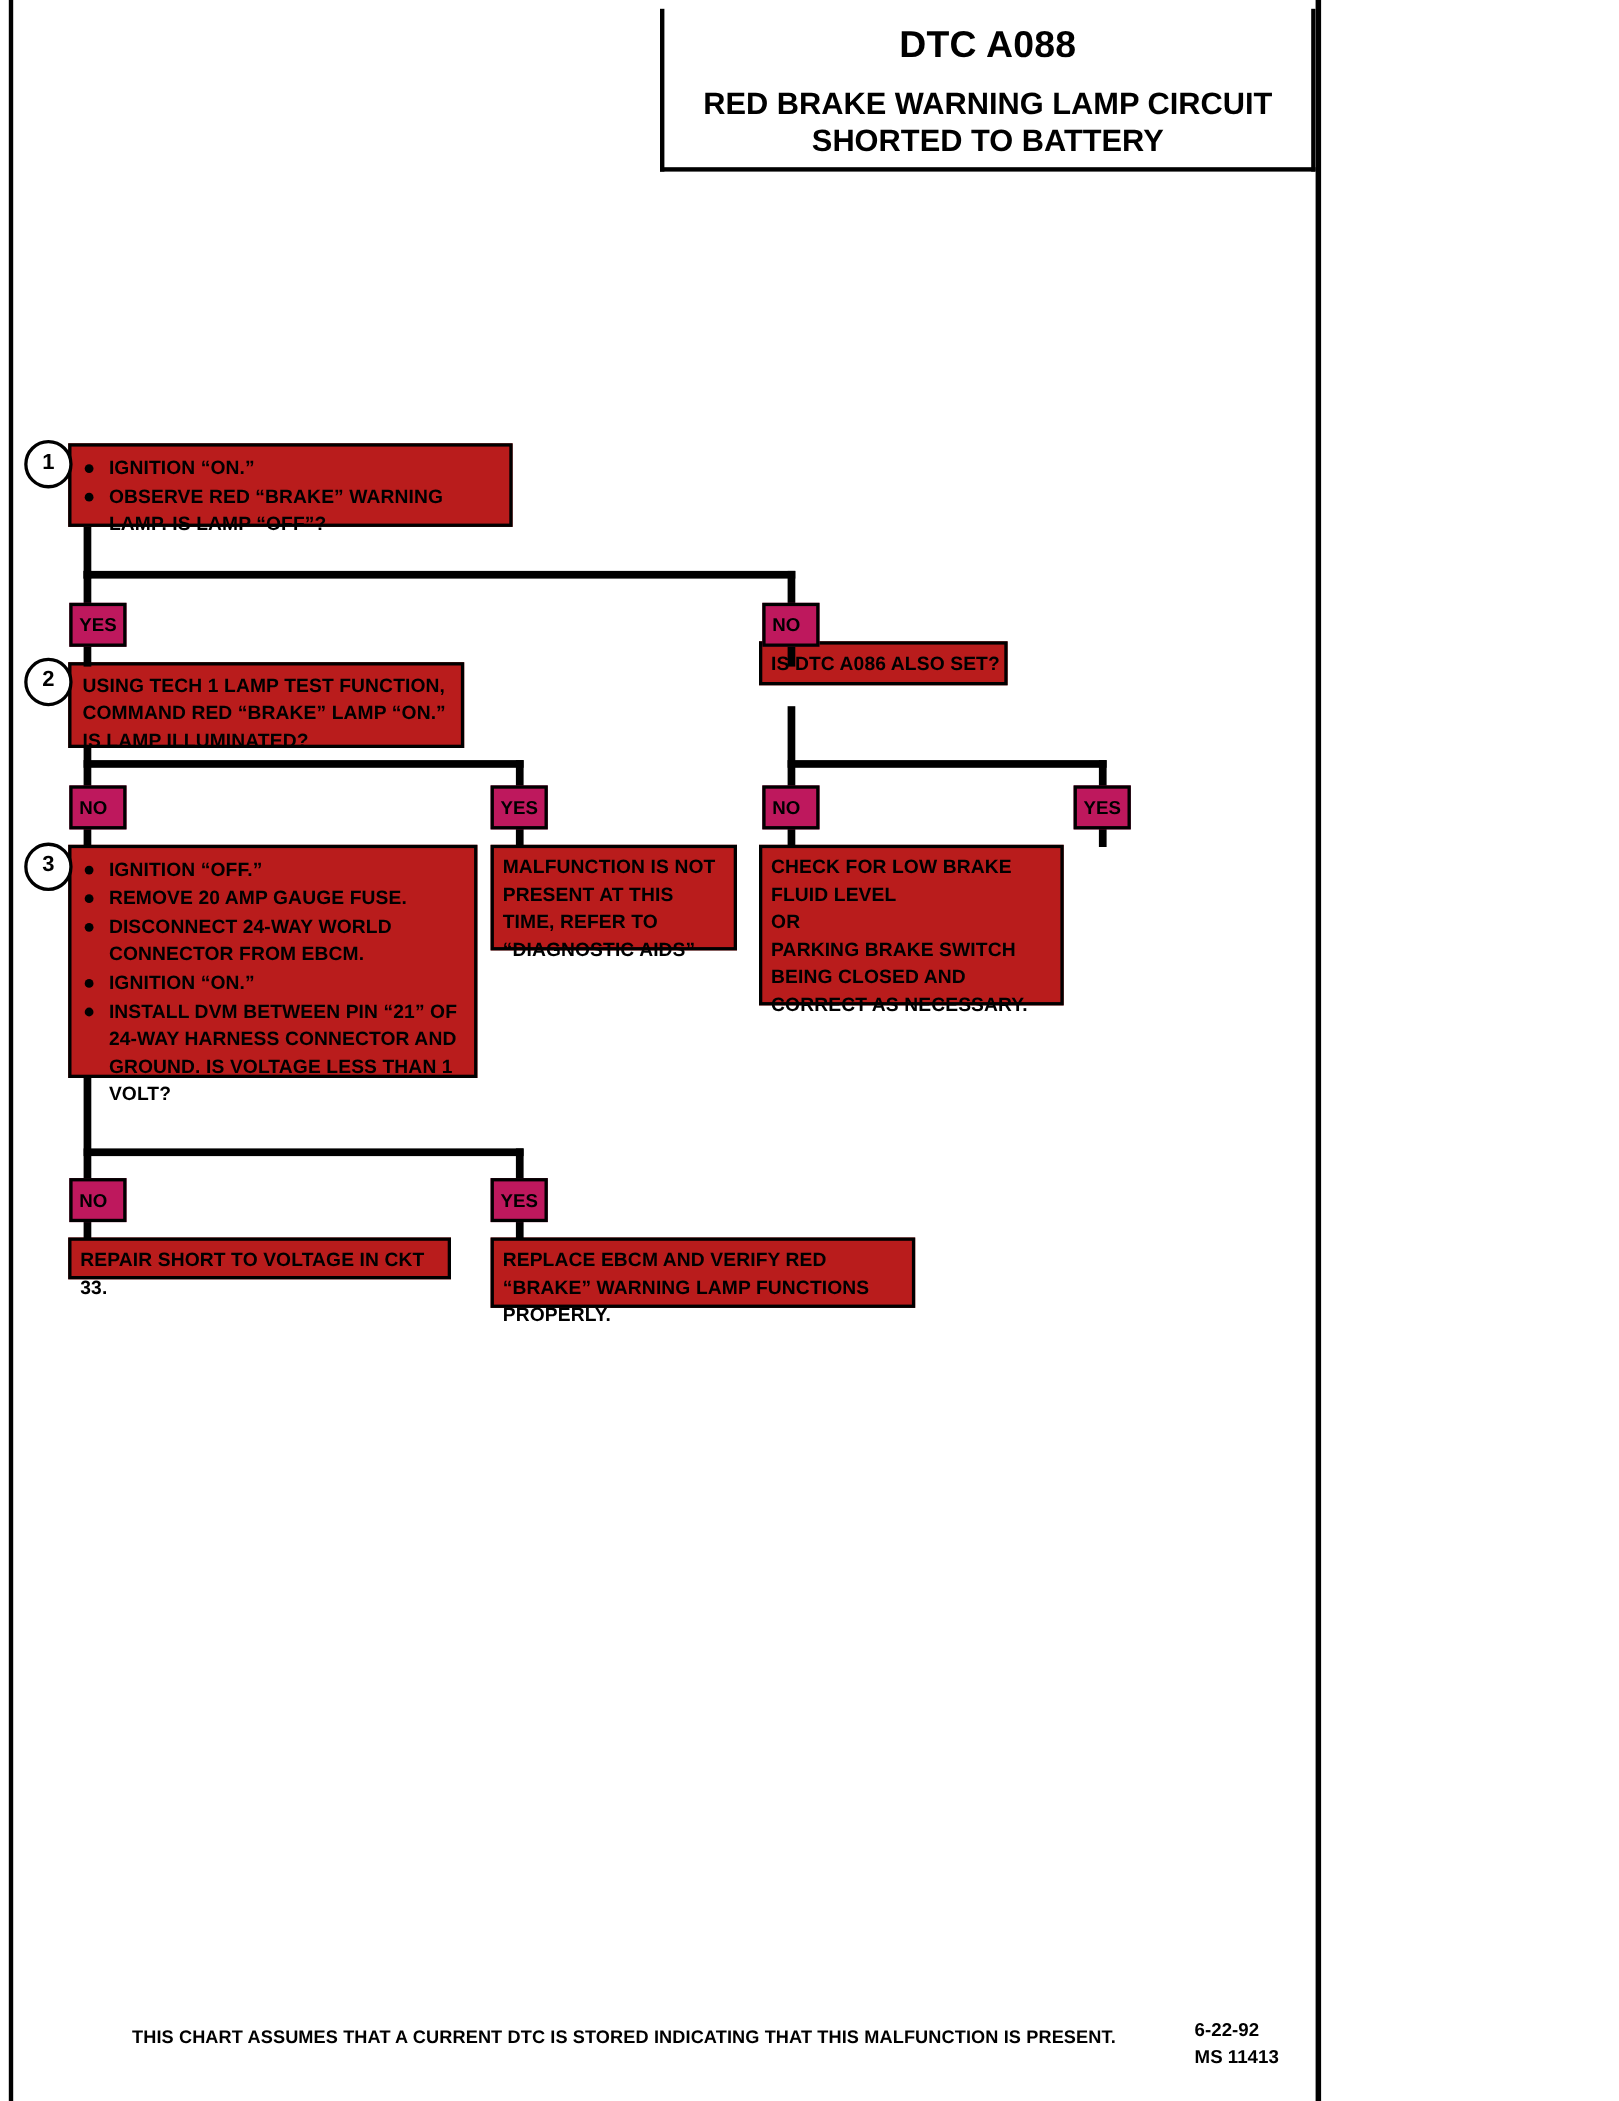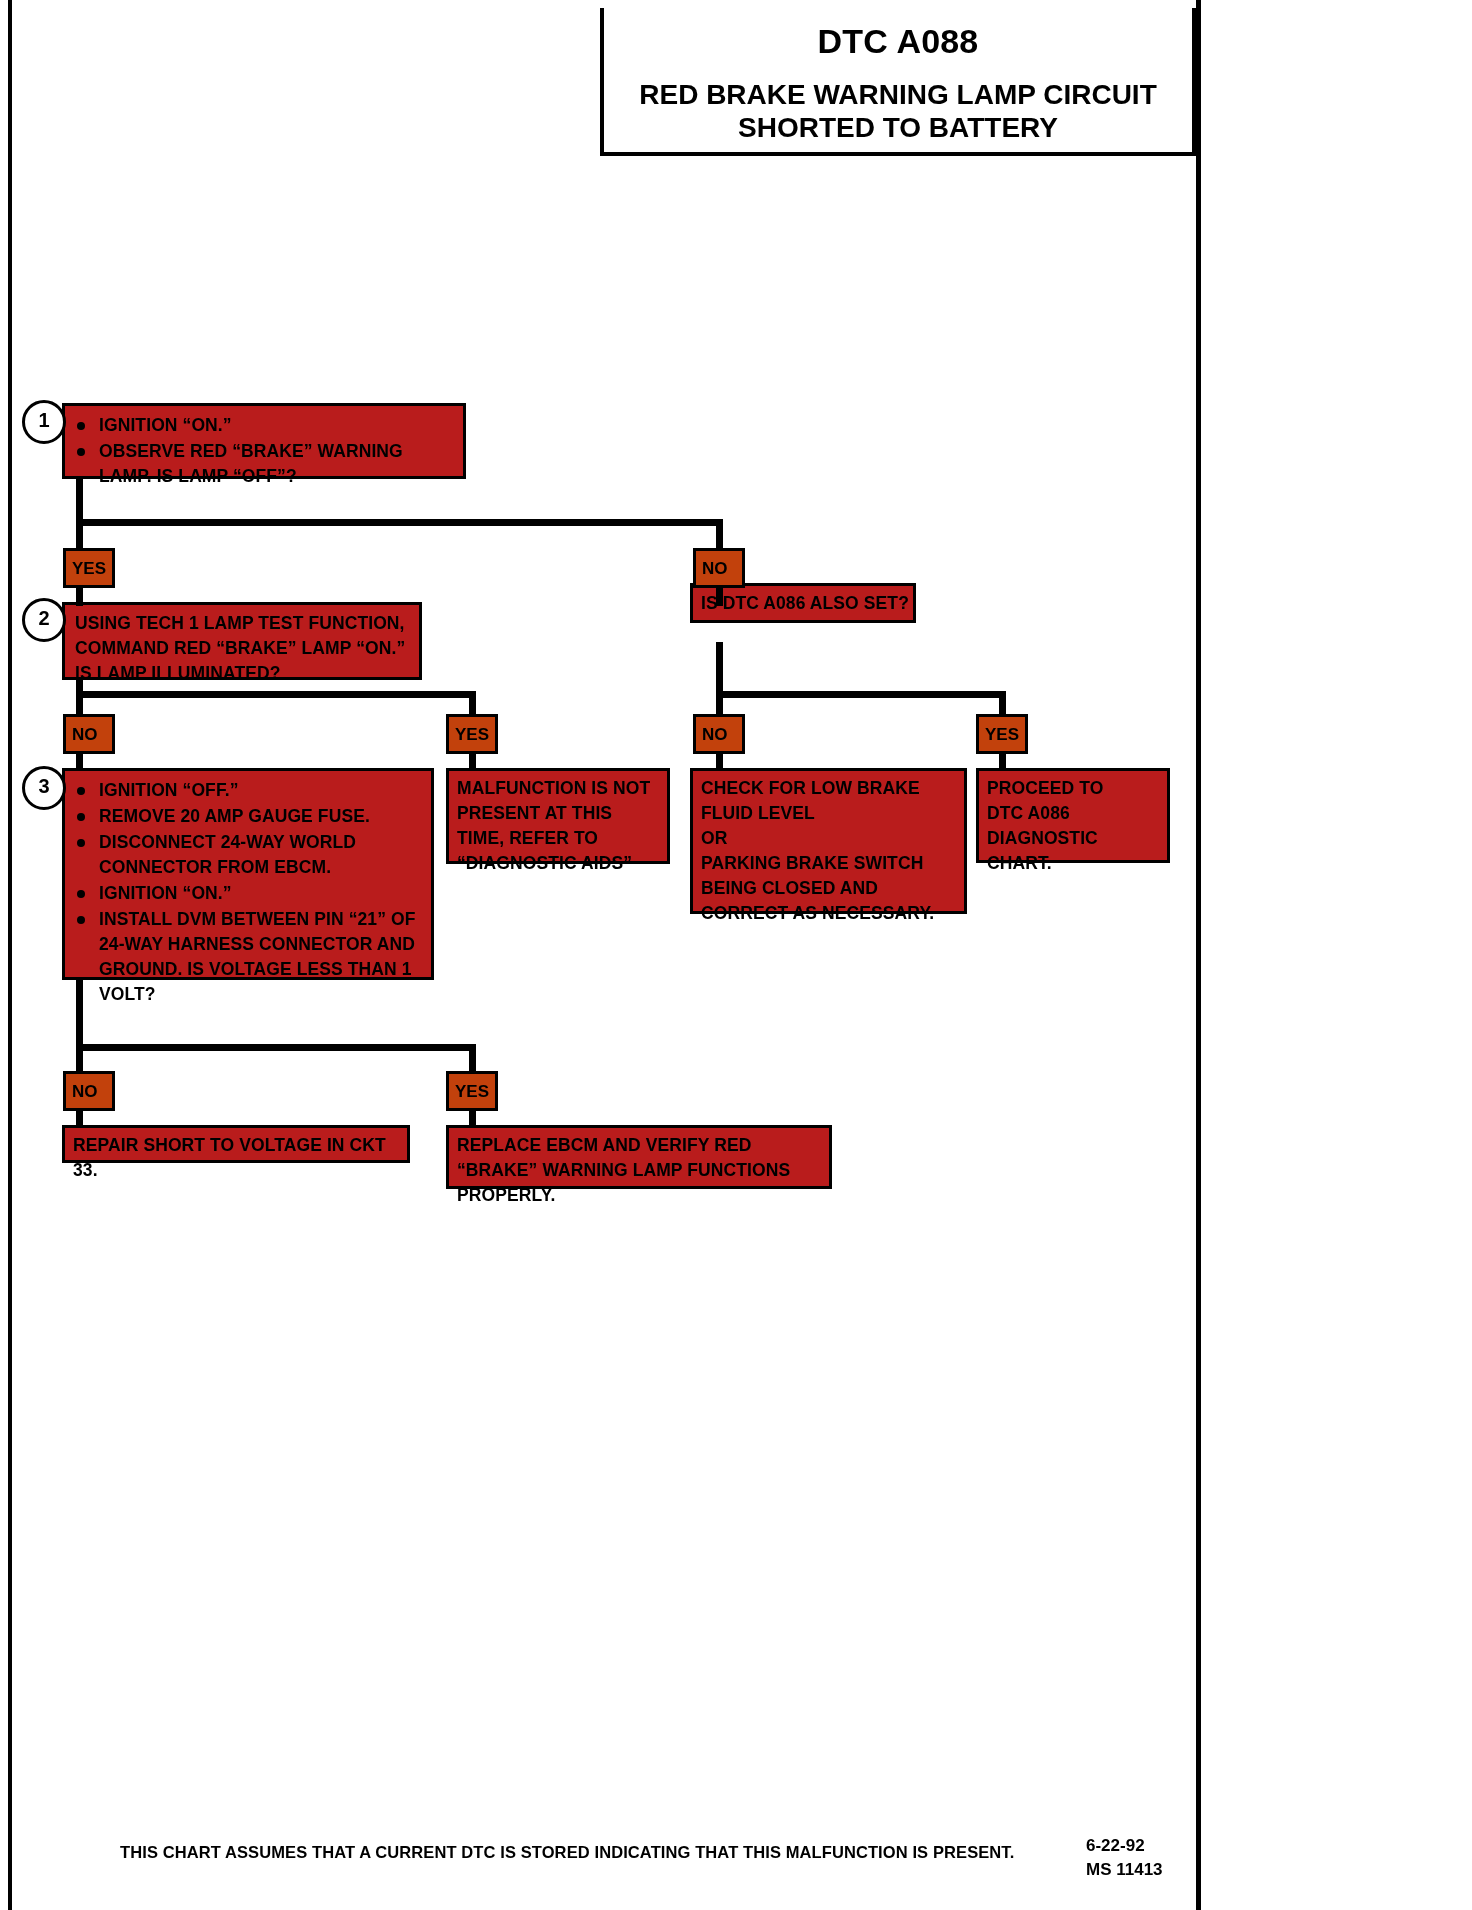--- a/index.html
+++ b/index.html
@@ -42,21 +42,21 @@
 
   
   .stepnum{
     position:absolute;width:38px;height:38px;border:3px solid #000;border-radius:50%;
     background:#fff;font-size:20px;font-weight:bold;text-align:center;line-height:34px;
     z-index:5;
   }
 
   
   .ynbox{
-    position:absolute;border:3px solid #000;background:#c2410c;box-sizing:border-box;
+    position:absolute;border:3px solid #000;background:#be185d;box-sizing:border-box;
     width:52px;height:40px;font-size:17px;font-weight:bold;
     line-height:35px;padding-left:6px;z-index:4;
   }
 
   
   .ln{position:absolute;background:#000;z-index:1;}
   .vl{width:7px;}
   .hl{height:7px;}
 
   .footnote{
@@ -142,25 +142,20 @@
   <div class="box" style="left:446px;top:768px;width:224px;height:96px;">
     <div class="txt" style="padding:5px 8px 0 8px;">MALFUNCTION IS NOT PRESENT AT THIS TIME, REFER TO  “DIAGNOSTIC AIDS”</div>
   </div>
 
   <div class="box" style="left:690px;top:768px;width:277px;height:146px;">
     <div class="txt" style="padding:5px 6px 0 8px;white-space:pre-line;">CHECK FOR LOW BRAKE FLUID LEVEL
 OR
 PARKING BRAKE SWITCH BEING CLOSED AND CORRECT AS NECESSARY.</div>
   </div>
 
-  <div class="box" style="left:976px;top:768px;width:194px;height:95px;">
-    <div class="txt" style="padding:5px 6px 0 8px;white-space:pre-line;">PROCEED TO
-DTC A086
-DIAGNOSTIC CHART.</div>
-  </div>
 
   <div class="ln vl" style="left:76px;top:980px;height:97px;"></div>
   <div class="ln hl" style="left:76px;top:1044px;width:400px;"></div>
   <div class="ln vl" style="left:469px;top:1044px;height:32px;"></div>
 
   <div class="ynbox" style="left:63px;top:1071px;">NO</div>
   <div class="ynbox" style="left:446px;top:1071px;">YES</div>
 
   <div class="ln vl" style="left:76px;top:1109px;height:18px;"></div>
   <div class="ln vl" style="left:469px;top:1109px;height:18px;"></div>

